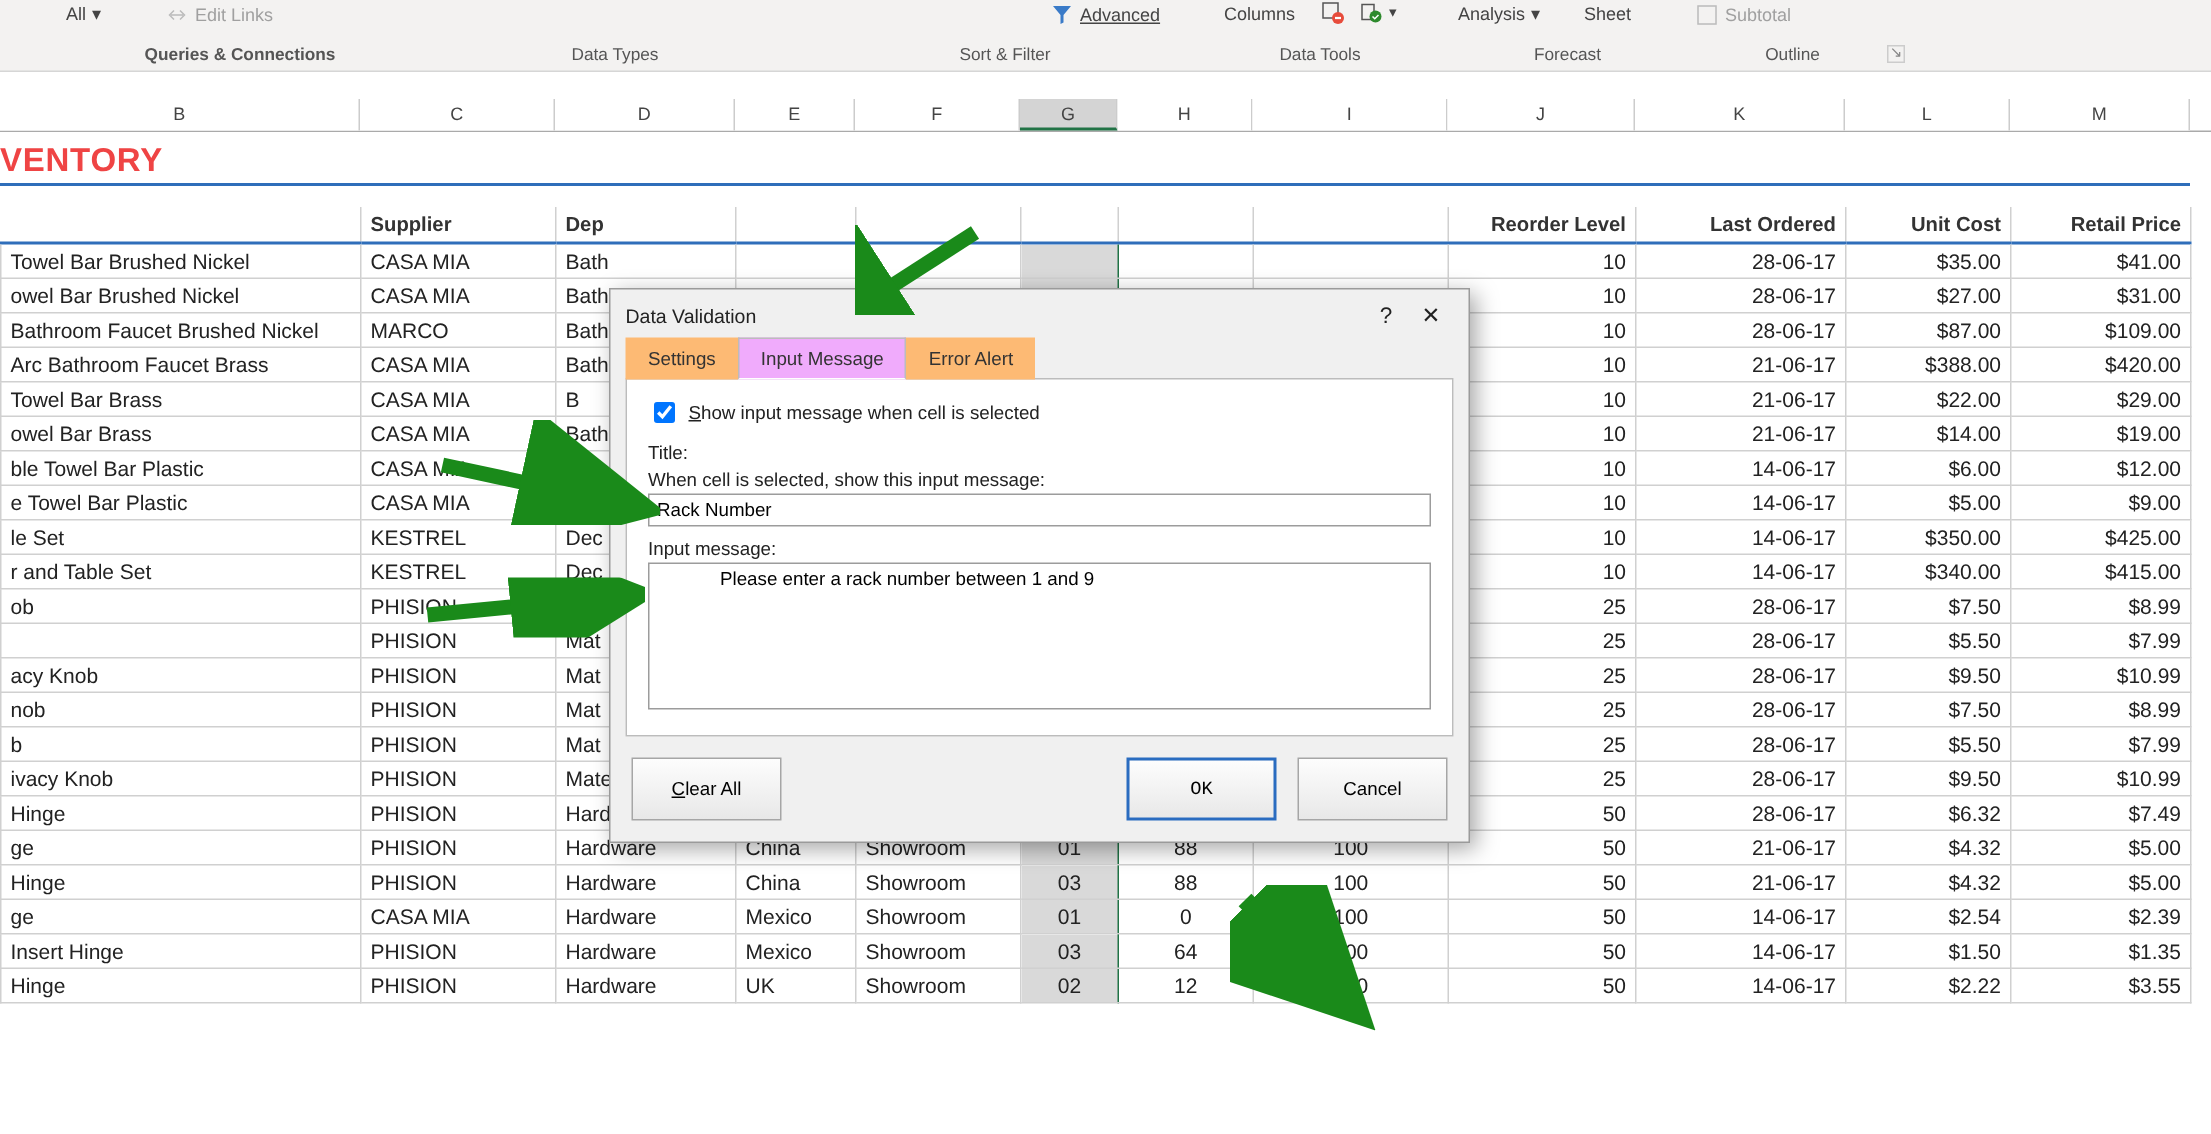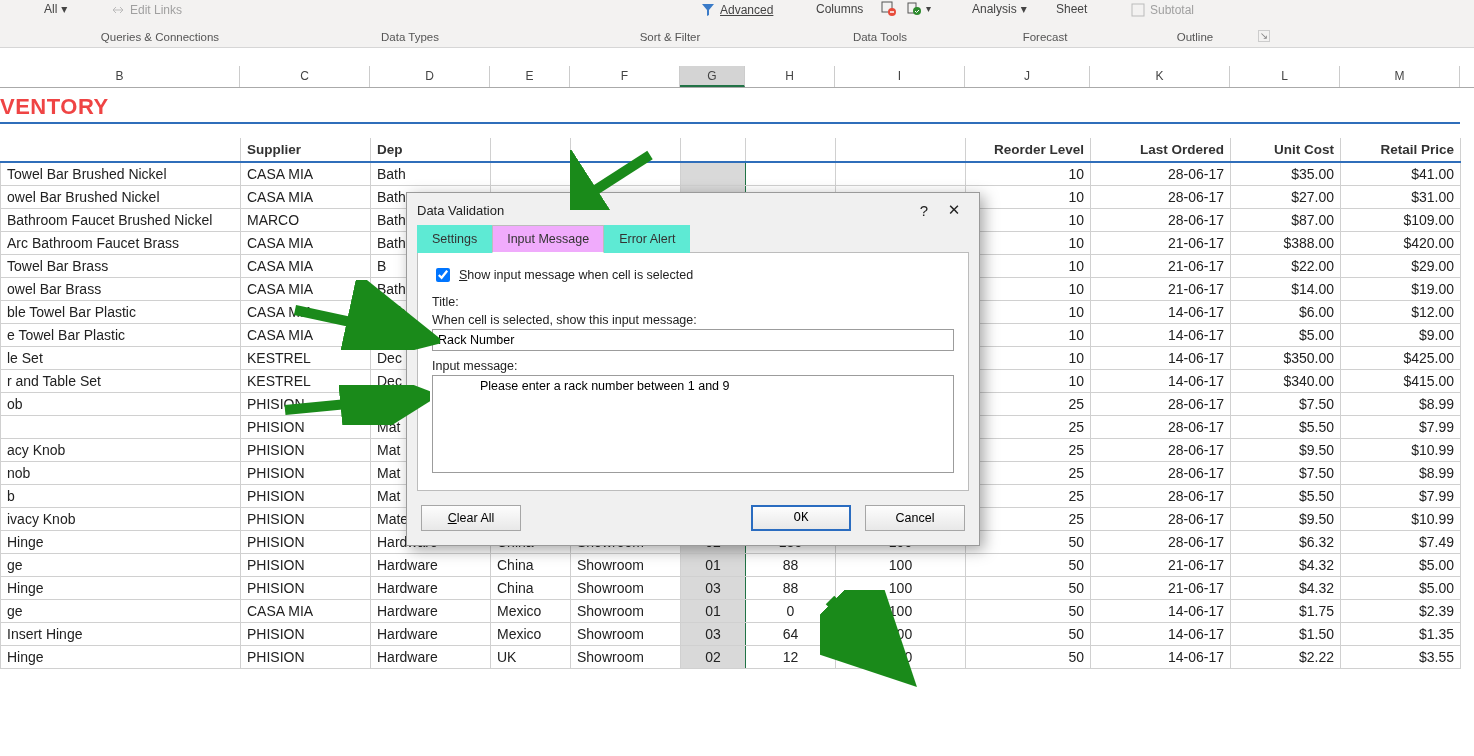--- a/index.html
+++ b/index.html
@@ -120,21 +120,21 @@
     display: flex;
     padding: 0 10px;
     gap: 0;
   }
   .tab {
     padding: 6px 14px;
     font-size: 12.5px;
     border: 1px solid transparent;
     color: #333;
     cursor: pointer;
-    background: #5eead4;
+    background: #fdba74;
   }
   .tab.active {
     background: #f0abfc;
     border: 1px solid #bcbcbc;
     border-bottom: 1px solid #fff;
     position: relative;
     z-index: 2;
   }
   .tab-body {
     background: #fff;
@@ -156,21 +156,21 @@
   }
   textarea.txt { height: 98px; resize: none; padding-left: 47px; }
   .dlg-buttons {
     display: flex;
     padding: 0 14px 14px 14px;
     gap: 14px;
   }
   .dlg-buttons .spacer { flex: 1; }
   .btn {
     min-width: 100px;
-    height: 26px;
+    height: 42px;
     font-size: 12.5px;
     background: linear-gradient(#fdfdfd, #e8e8e8);
     border: 1px solid #a6a6a6;
     cursor: pointer;
   }
   .btn.primary { border: 2px solid #2a6cc0; font-family: Liberation Mono, monospace; }
   .btn .u { text-decoration: underline; }
   
   .arrow {
     position: absolute;
@@ -223,21 +223,21 @@
   <div class="ribbon-item" style="left:1056px; top:2px;">
     <span>Sheet</span>
   </div>
   <div class="ribbon-item disabled" style="left:1130px; top:2px;">
     <svg class="icon-box" viewBox="0 0 16 16">
         <rect x="2" y="2" width="12" height="12" fill="none" stroke="#bbb"></rect>
       </svg>
     <span>Subtotal</span>
   </div>
 
-  <div class="ribbon-group" style="left:60px; width:200px;">Queries &amp; Connections</div>
+  <div class="ribbon-group" style="left:60px; width:200px;font-weight:bold;">Queries &amp; Connections</div>
   <div class="ribbon-group" style="left:350px; width:120px;">Data Types</div>
   <div class="ribbon-group" style="left:610px; width:120px;">Sort &amp; Filter</div>
   <div class="ribbon-group" style="left:830px; width:100px;">Data Tools</div>
   <div class="ribbon-group" style="left:1000px; width:90px;">Forecast</div>
   <div class="ribbon-group" style="left:1150px; width:90px;">Outline</div>
   <div style="position:absolute; left:1258px; top:30px; font-size:10px; color:#888; border:1px solid #ccc; width:12px; height:12px; text-align:center; line-height:10px;">↘</div>
 </div>
 
 <div class="sheet-wrap">
 
@@ -560,21 +560,21 @@
           <td>ge</td>
           <td>CASA MIA</td>
           <td>Hardware</td>
           <td>Mexico</td>
           <td>Showroom</td>
           <td class="sel cen">01</td>
           <td class="cen">0</td>
           <td class="cen">100</td>
           <td class="num">50</td>
           <td class="num">14-06-17</td>
-          <td class="num">$1.75</td>
+          <td class="num">$2.54</td>
           <td class="num">$2.39</td>
         </tr>
         <tr>
           <td>Insert Hinge</td>
           <td>PHISION</td>
           <td>Hardware</td>
           <td>Mexico</td>
           <td>Showroom</td>
           <td class="sel cen">03</td>
           <td class="cen">64</td>

